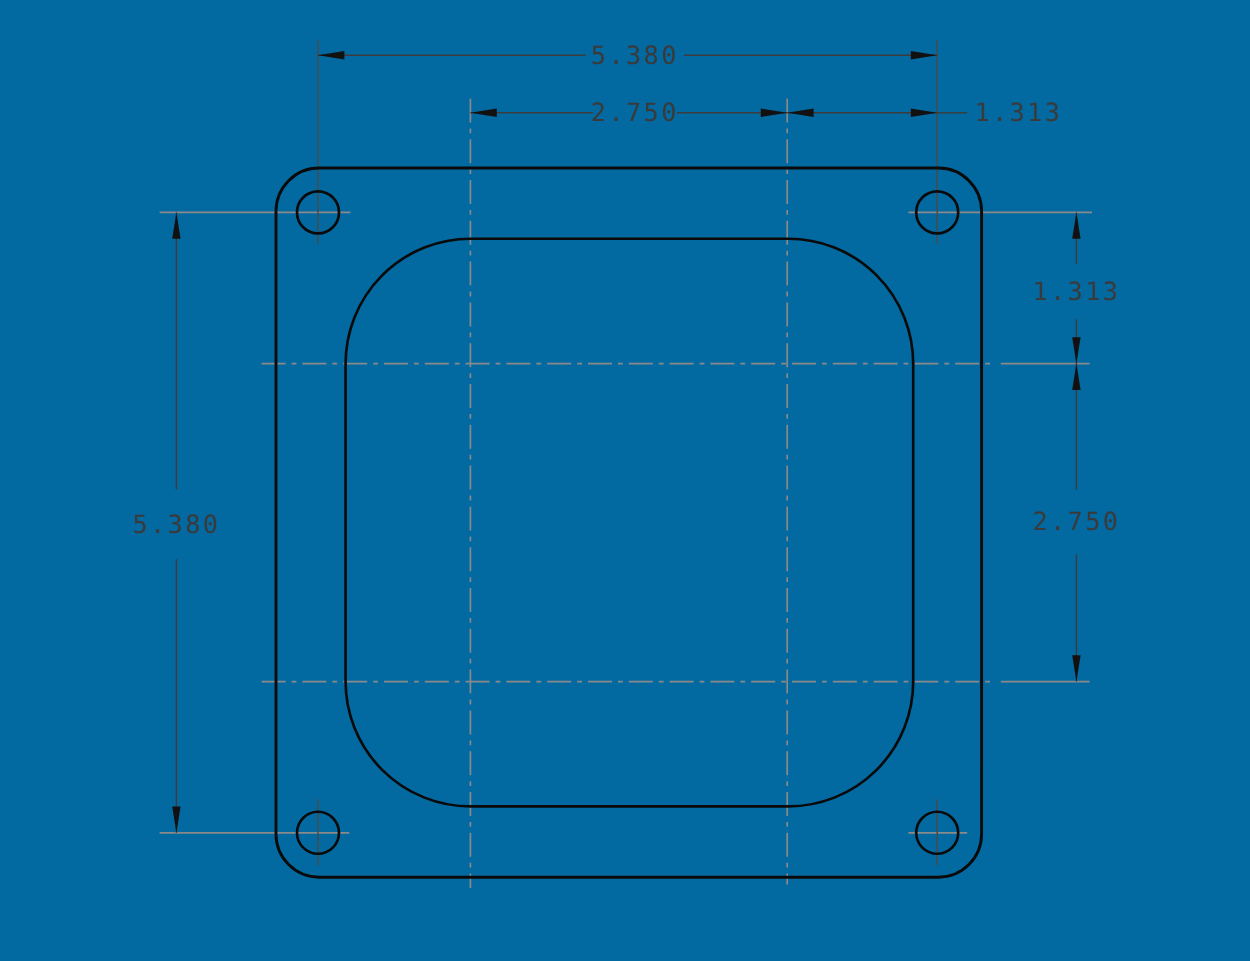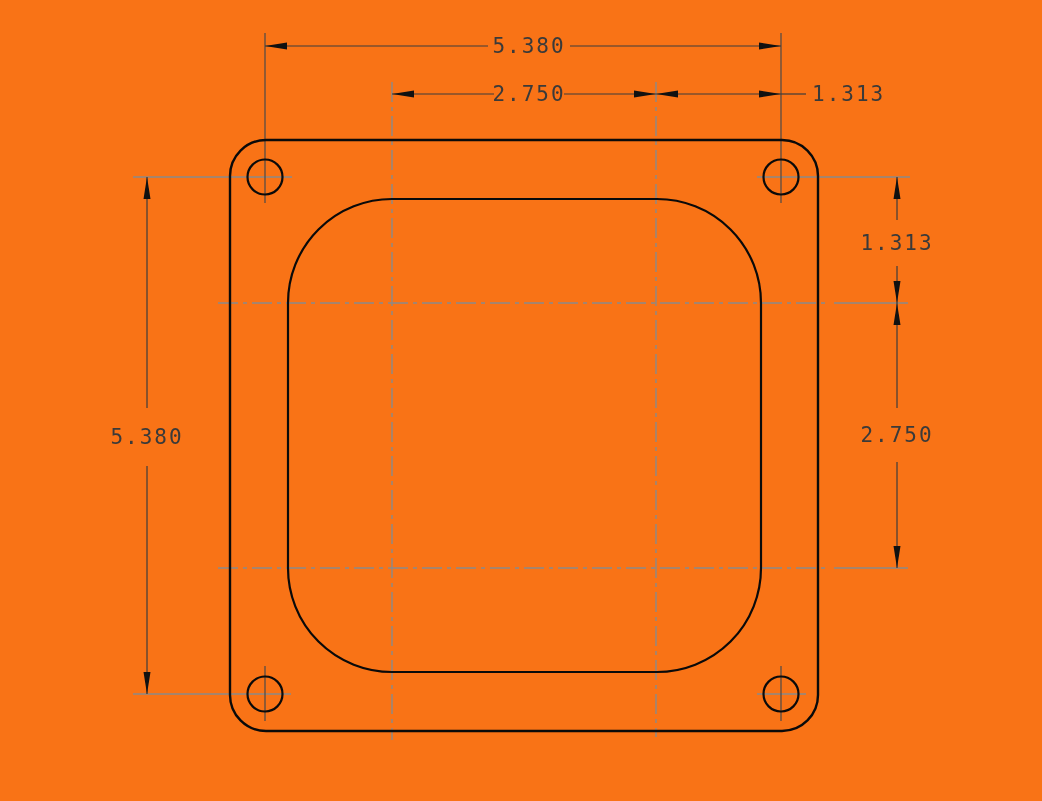--- a/index.html
+++ b/index.html
@@ -4,21 +4,21 @@
 <style>
   html, body {
     margin: 0;
     padding: 0;
     background: #ffffff;
   }
   .stage {
     position: relative;
     width: 1042px;
     height: 801px;
-    background: #f97316;
+    background: #0369a1;
     overflow: hidden;
     font-family: "DejaVu Sans Mono", "Liberation Mono", monospace;
   }
   svg { display: block; }
   text {
     font-family: "DejaVu Sans Mono", "Liberation Mono", monospace;
     font-size: 21px;
     letter-spacing: 2px;
   }
 </style>

